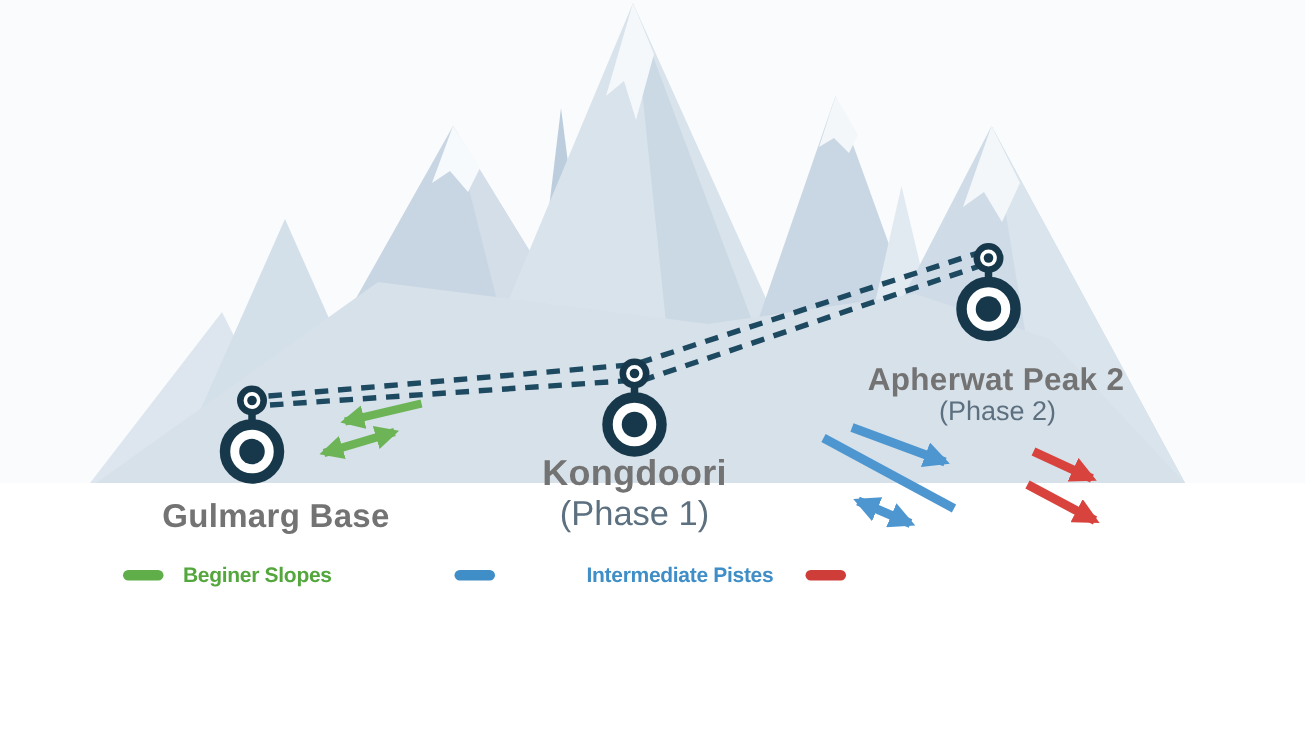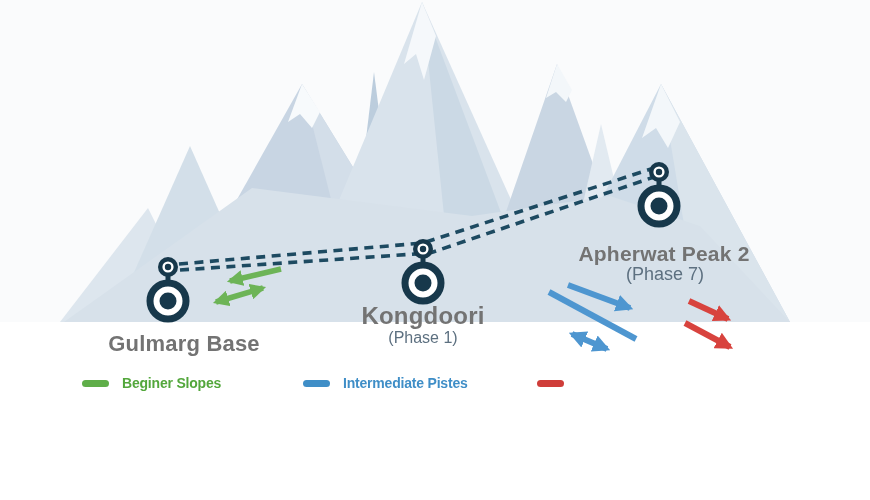--- a/index.html
+++ b/index.html
@@ -114,31 +114,31 @@
 
     <g stroke="#d8433e" stroke-width="6">
       <line x1="689" y1="301" x2="728" y2="319" marker-end="url(#ar)"></line>
       <line x1="685" y1="323" x2="730" y2="347" marker-end="url(#ar)"></line>
     </g>
   </svg>
 
   <div class="label station-name" style="left:423px;top:302px;font-size:24px;">Kongdoori</div>
 
   <div class="label station-name" style="left:184px;top:331px;font-size:22px;">Gulmarg Base</div>
-  <div class="label phase-name" style="left:423px;top:329px;font-size:16px;text-align:right;">(Phase 1)</div>
+  <div class="label phase-name" style="left:423px;top:329px;font-size:23px;text-align:right;">(Phase 1)</div>
 
   <div class="label station-name" style="left:664px;top:242px;font-size:21px;">Apherwat Peak 2</div>
-  <div class="label phase-name" style="left:665px;top:264px;font-size:18px;">(Phase 7)</div>
+  <div class="label phase-name" style="left:665px;top:264px;font-size:18px;">(Phase 2)</div>
 
   <div>
     <div class="legend-item" style="left:82px;">
       <span class="swatch g"></span>
       <span class="legend-text g">Beginer Slopes</span>
     </div>
-    <div class="legend-item" style="left:303px;">
+    <div class="legend-item" style="left:303px;gap:48px;">
       <span class="swatch b"></span>
       <span class="legend-text b">Intermediate Pistes</span>
     </div>
     <div class="legend-item" style="left:537px;">
       <span class="swatch r"></span>
     </div>
   </div>
 
 </div>
 

